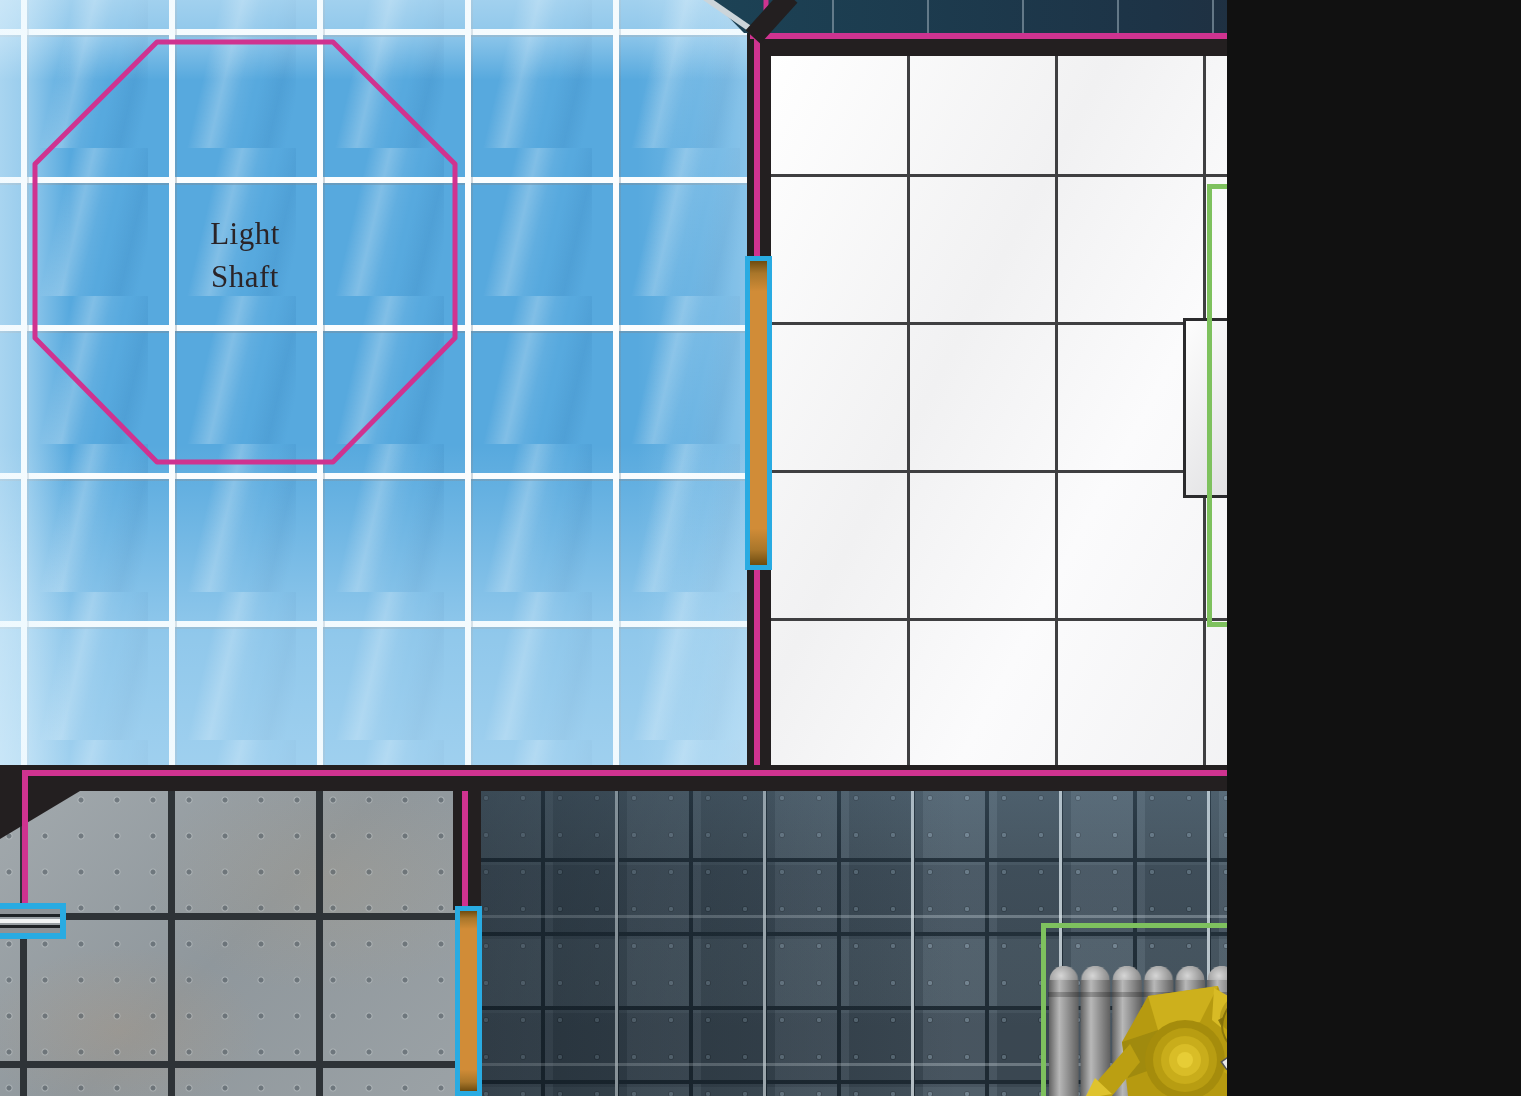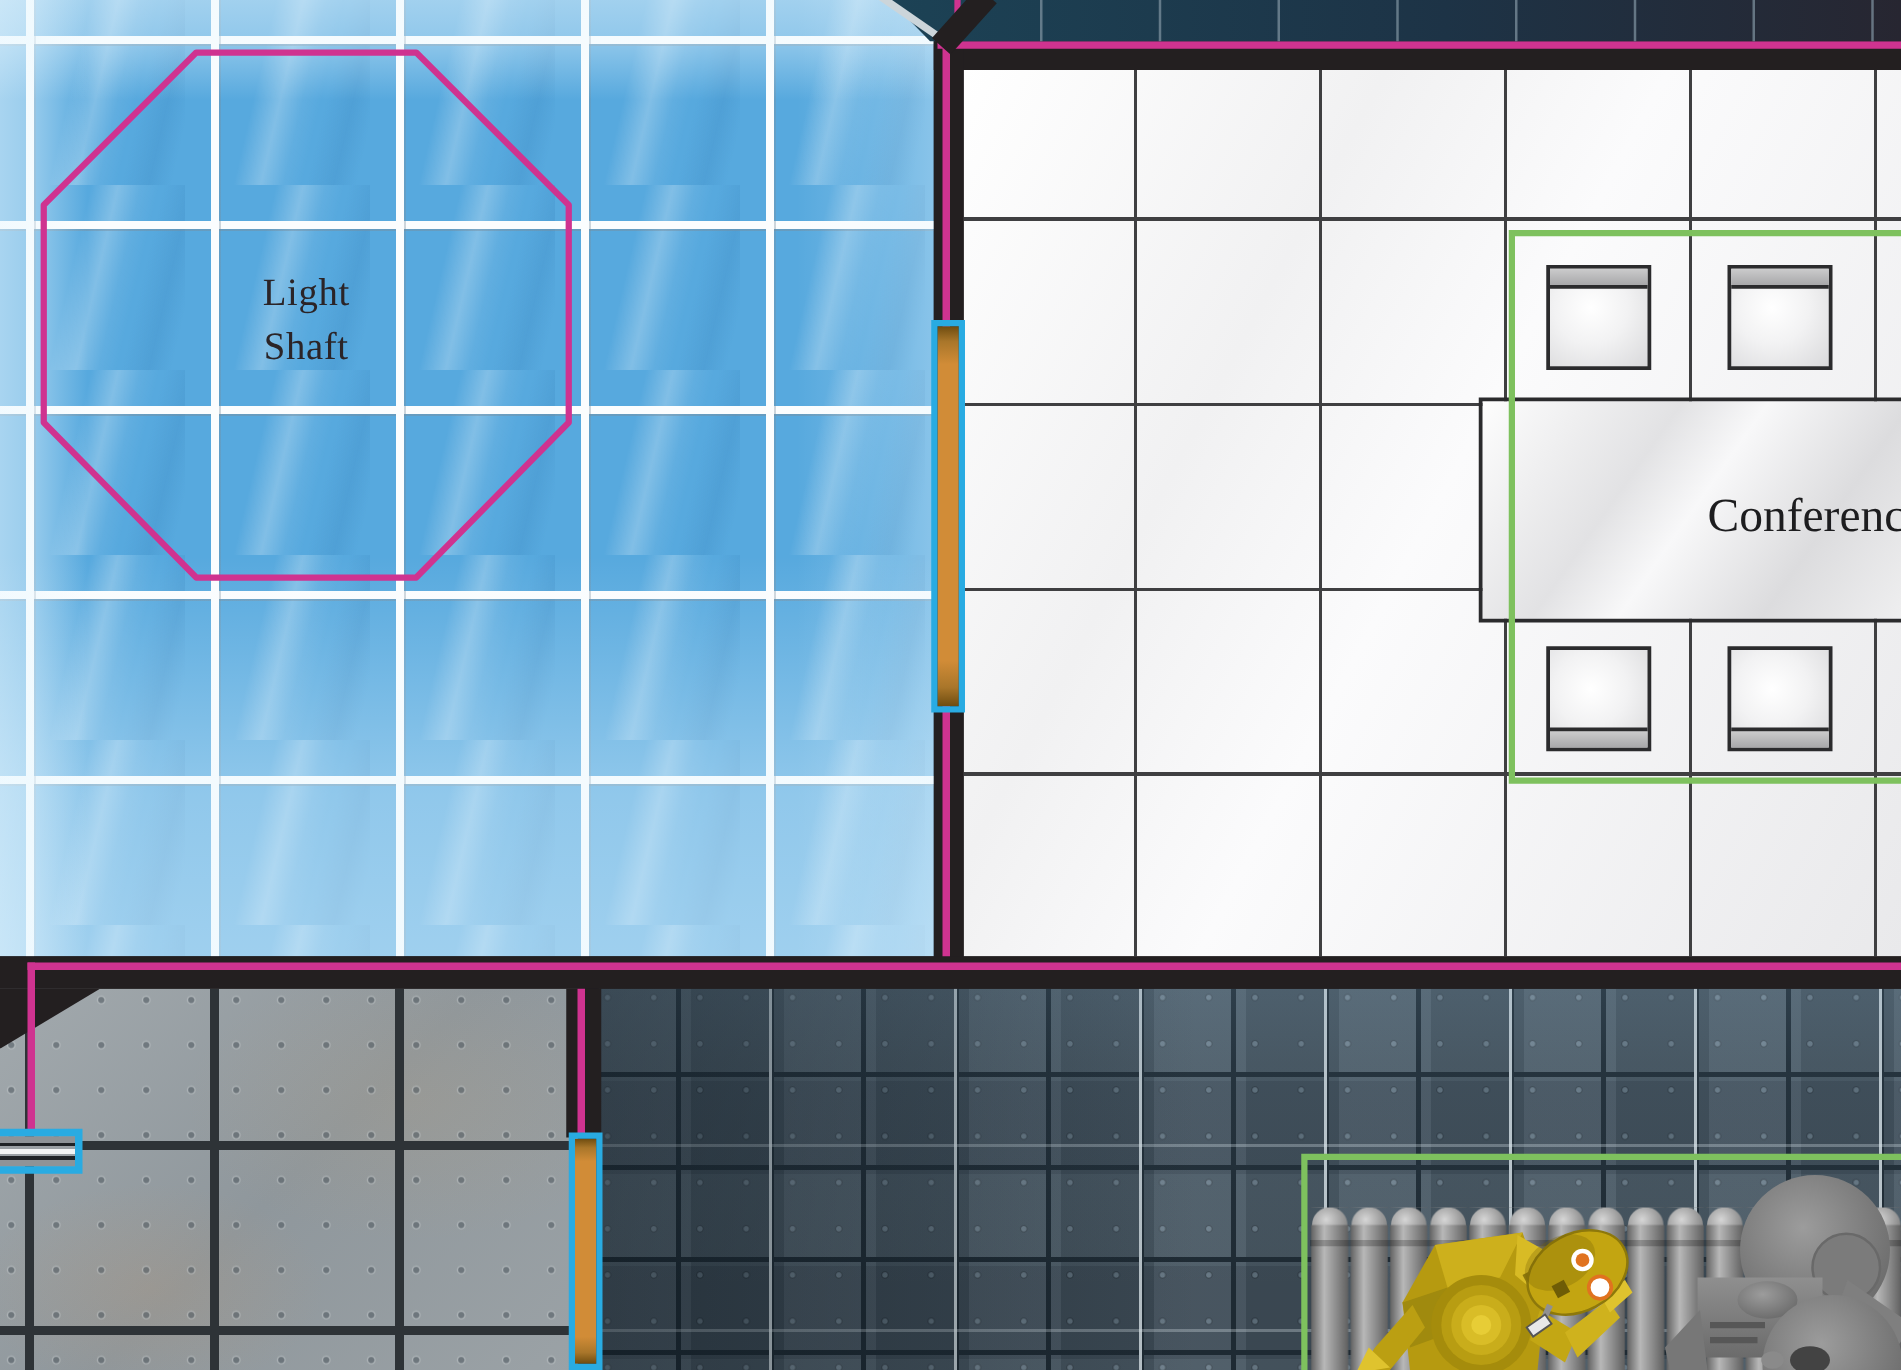--- a/index.html
+++ b/index.html
@@ -1,16 +1,16 @@
 <!DOCTYPE html>
 <html><head>
 <meta charset="utf-8">
 <style>
   html,body{margin:0;padding:0;background:#111;}
-  #map{position:relative;width:1521px;height:1096px;overflow:hidden;background:#231f20;
+  #map{position:relative;width:1227px;height:1096px;overflow:hidden;background:#231f20;
        font-family:"Liberation Serif","DejaVu Serif",serif;}
   #map *{box-sizing:border-box;}
   .abs{position:absolute;}
 
   
   .skylight{
     left:0;top:0;width:747px;height:765px;
     background-color:#57a9de;
     background-image:
       linear-gradient(90deg, rgba(235,248,255,.55) 0px, rgba(235,248,255,.45) 24px, rgba(235,248,255,0) 70px),

